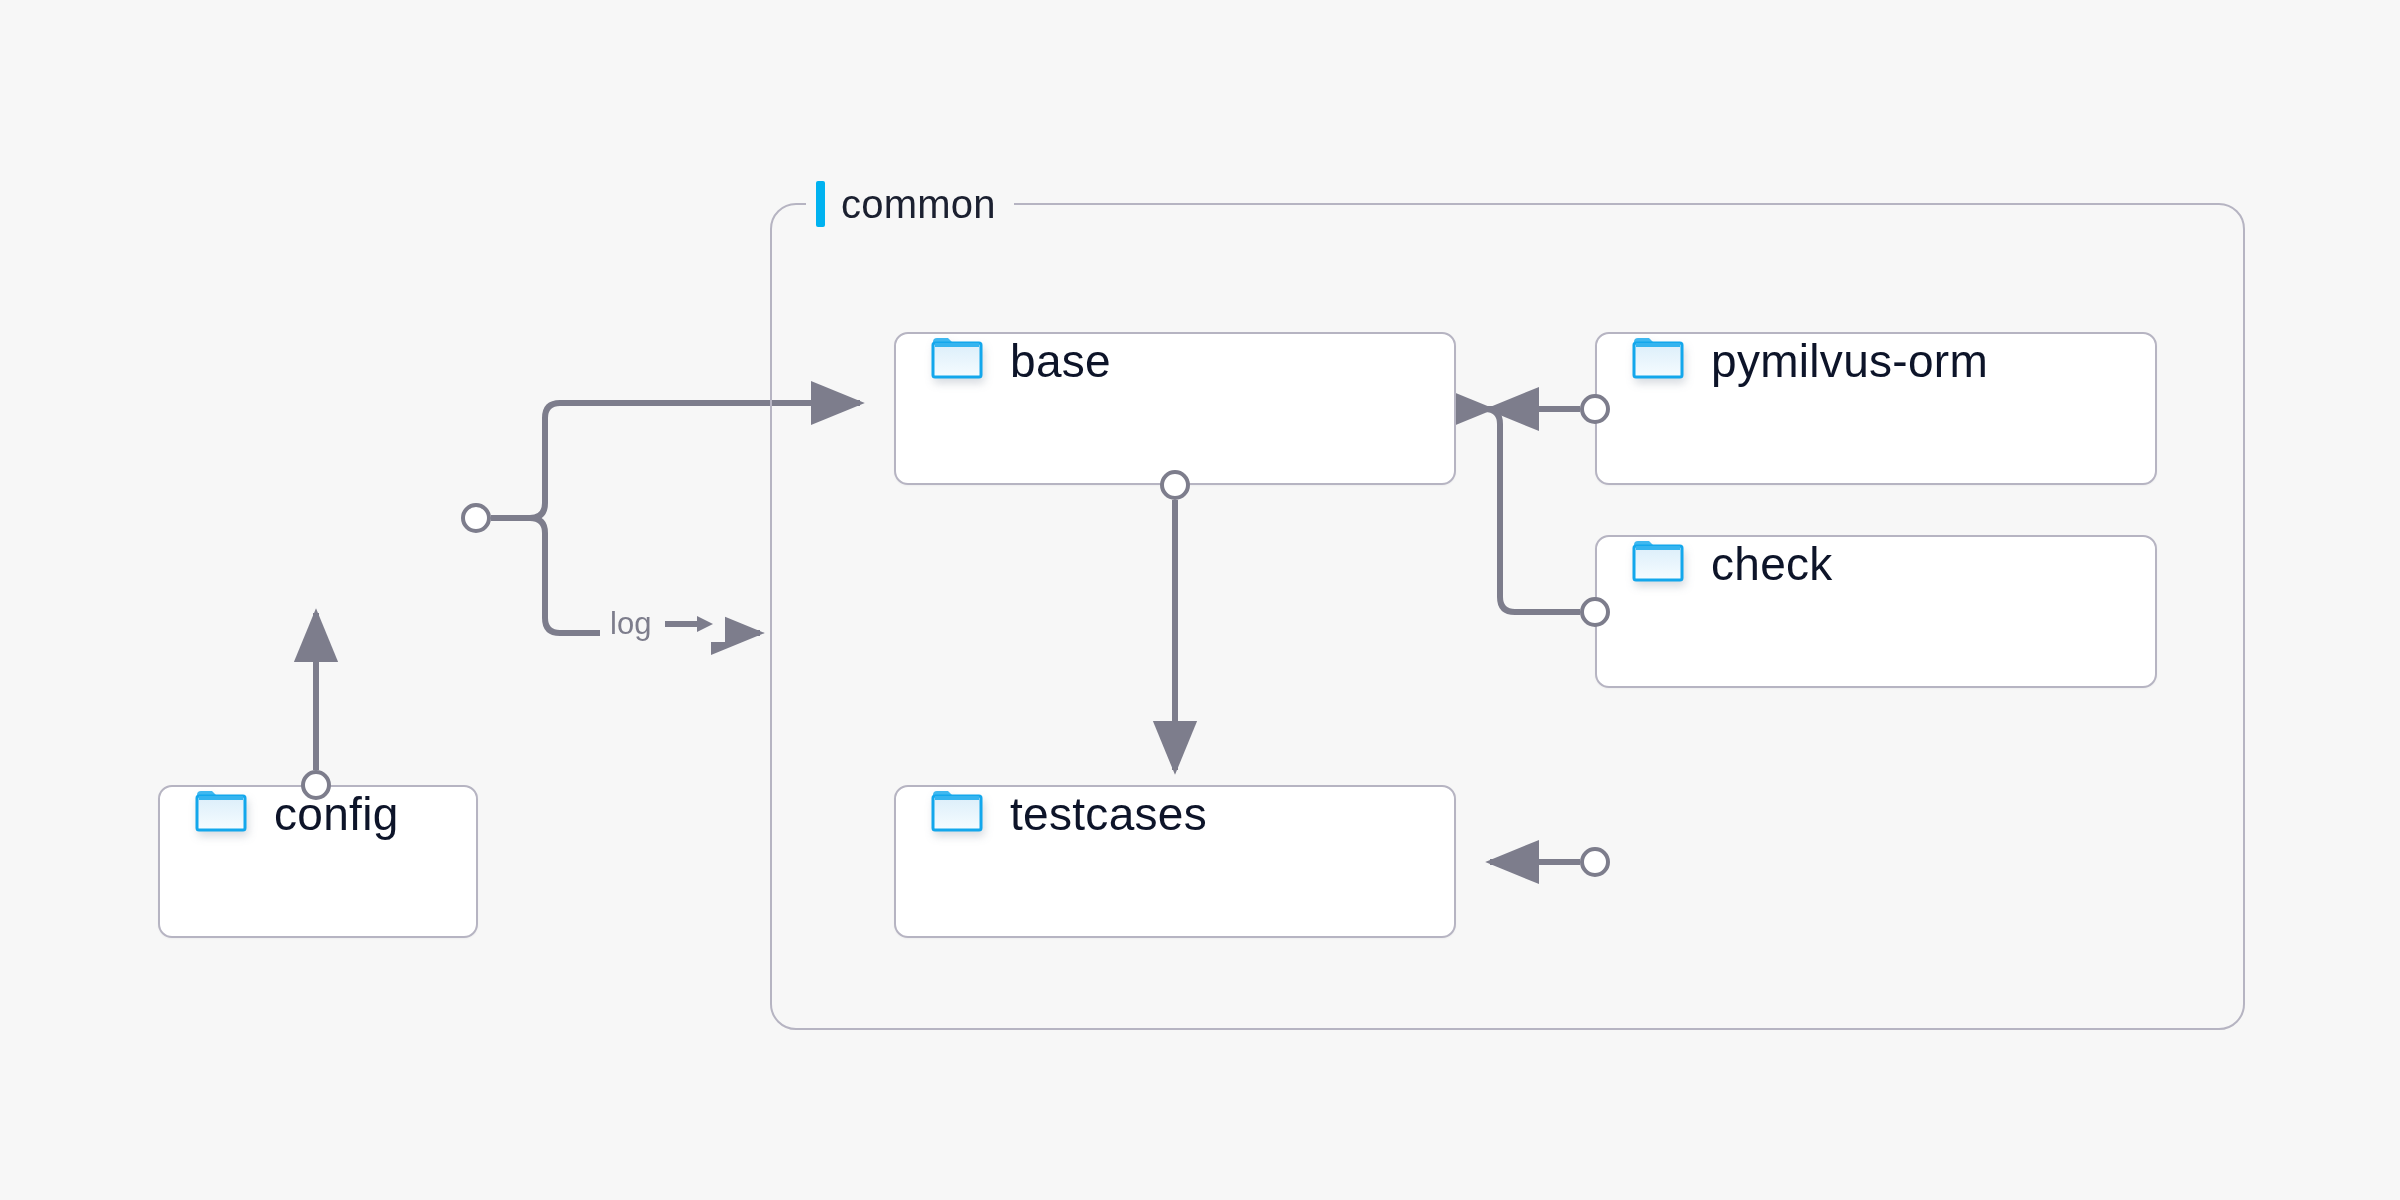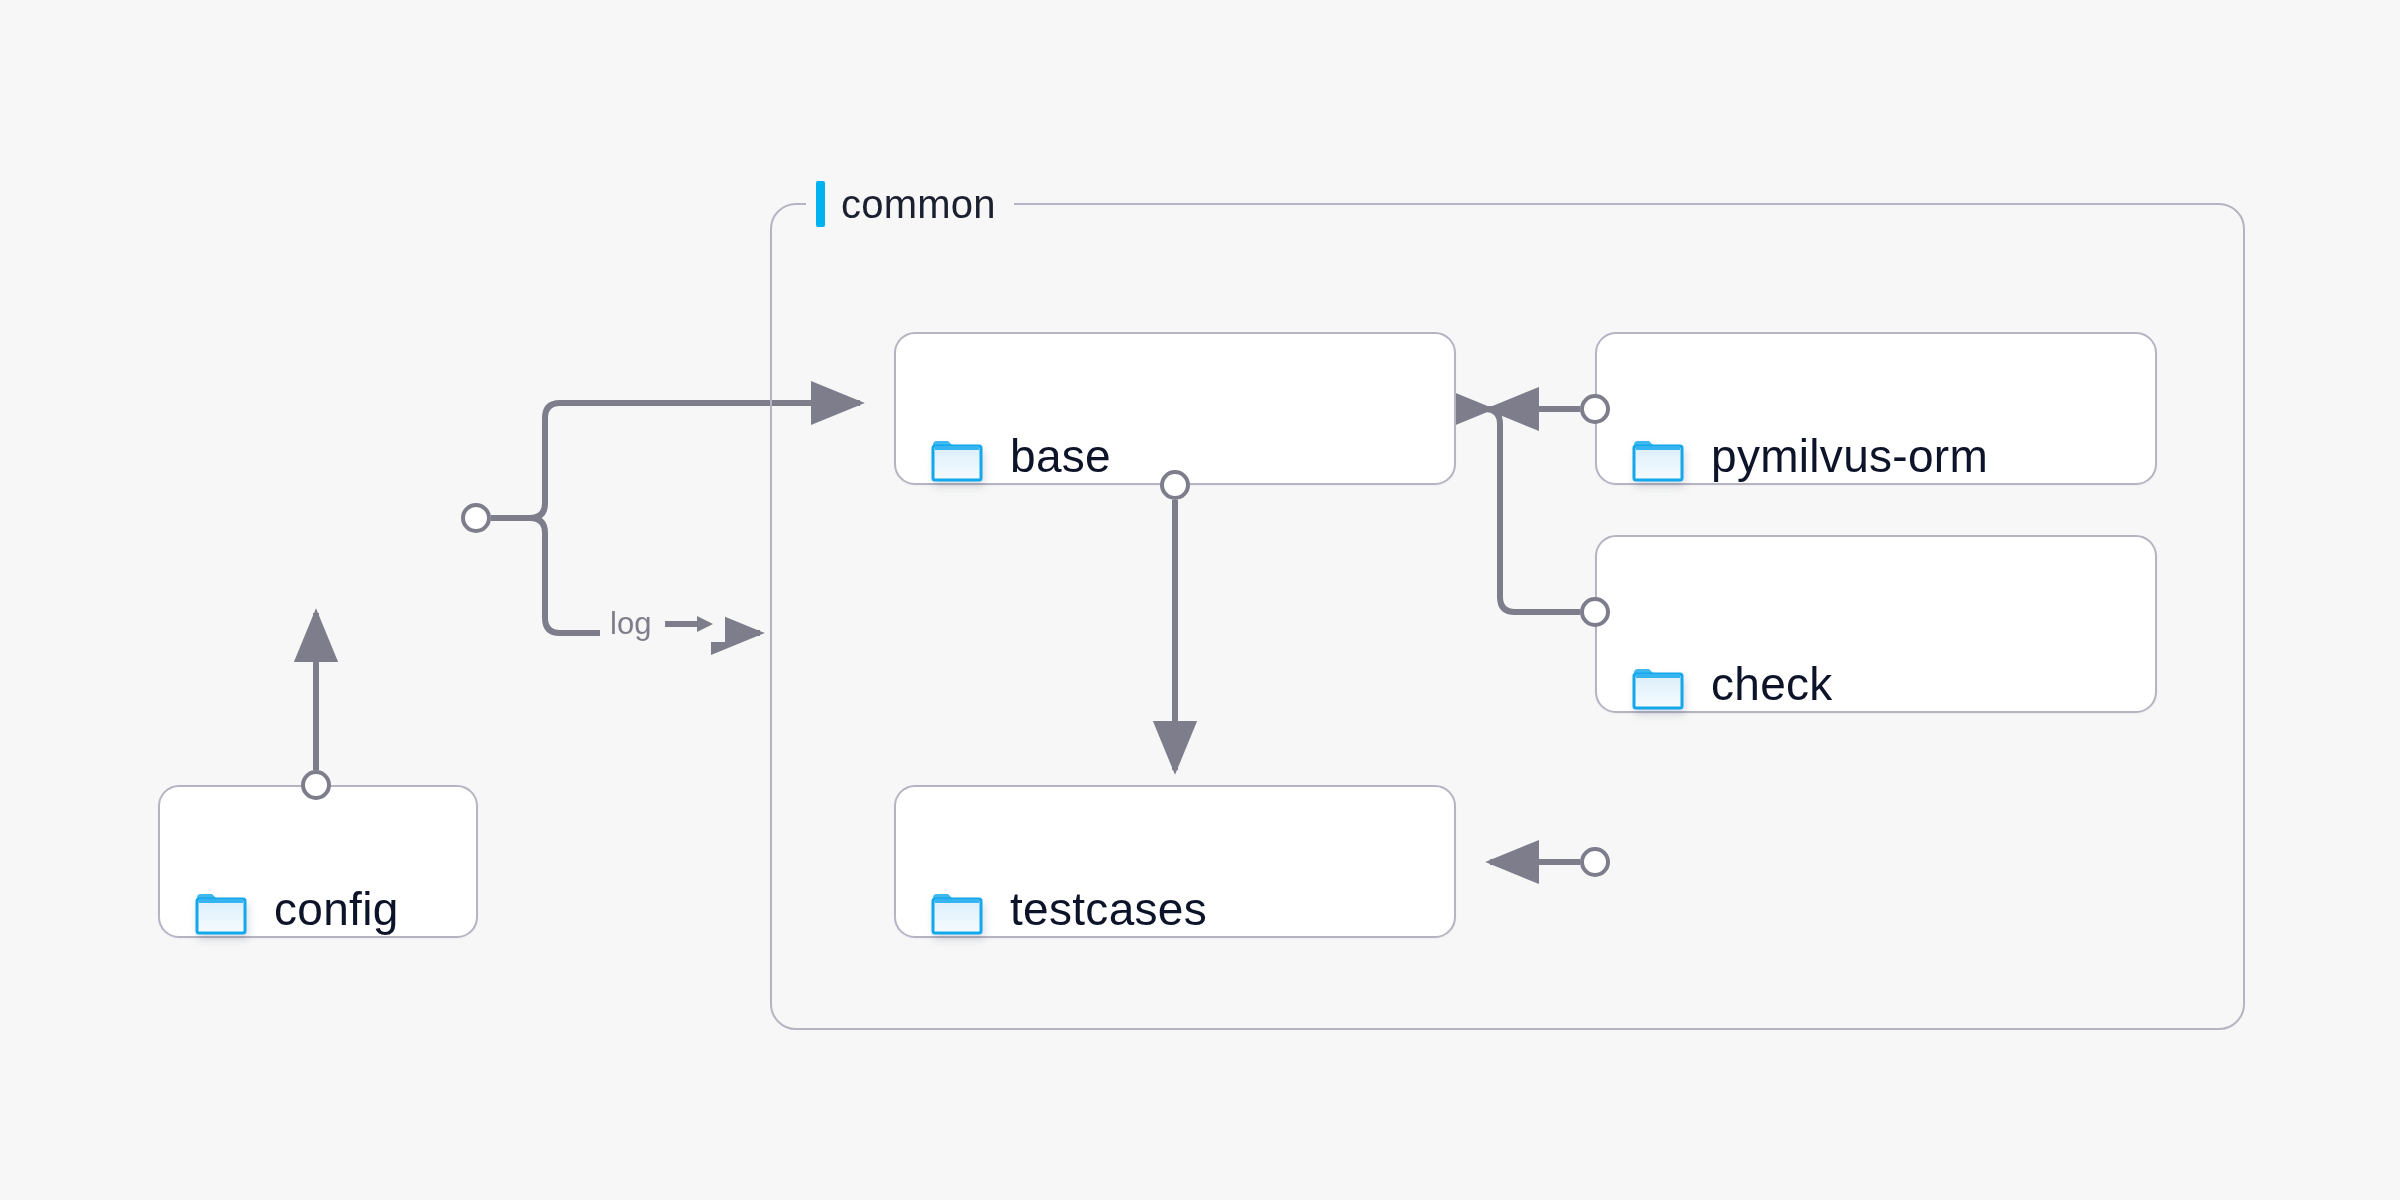--- a/index.html
+++ b/index.html
@@ -35,22 +35,22 @@
   .group-title{
     font-size:40px;color:#1b2030;letter-spacing:.2px;white-space:nowrap;
   }
 
   
   .node{
     position:absolute;
     box-sizing:border-box;
     background:#ffffff;
     border:2px solid #b6b4c2;
-    border-radius:21px;
-    display:flex;align-items:flex-end;
+    border-radius:14px;
+    display:flex;align-items:flex-start;
     padding-left:34px;
     box-shadow:0 1px 2px rgba(20,20,40,.04);
   }
   .node-label{
     font-size:46px;color:#0d1429;white-space:nowrap;letter-spacing:.3px;
   }
 
   
   .folder{
     width:54px;height:46px;margin-right:26px;position:relative;flex:0 0 auto;
@@ -168,21 +168,21 @@
       <svg width="54" height="46" viewBox="0 0 54 46" xmlns="http://www.w3.org/2000/svg">
         <path d="M3,8 a4,4 0 0 1 4,-4 h11 l5,5 h-20 z" fill="#3fb8f0"></path>
         <rect x="3" y="9" width="48" height="34" rx="2" fill="url(#folderGrad)" stroke="#13a7ec" stroke-width="3"></rect>
         <path d="M5,9 h44 v4 h-44 z" fill="#35b4ef"></path>
       </svg>
     </span>
     <span class="node-label">testcases</span>
   </div>
   <div class="port" style="left:1580px;top:394px;"></div>
 
-  <div class="node" style="left:1595px;top:535px;width:562px;height:178px;">
+  <div class="node" style="left:1595px;top:535px;width:562px;height:153px;">
     <span class="folder">
       <svg width="54" height="46" viewBox="0 0 54 46" xmlns="http://www.w3.org/2000/svg">
         <path d="M3,8 a4,4 0 0 1 4,-4 h11 l5,5 h-20 z" fill="#3fb8f0"></path>
         <rect x="3" y="9" width="48" height="34" rx="2" fill="url(#folderGrad)" stroke="#13a7ec" stroke-width="3"></rect>
         <path d="M5,9 h44 v4 h-44 z" fill="#35b4ef"></path>
       </svg>
     </span>
     <span class="node-label">check</span>
   </div>
   <div class="port" style="left:1580px;top:597px;"></div>

